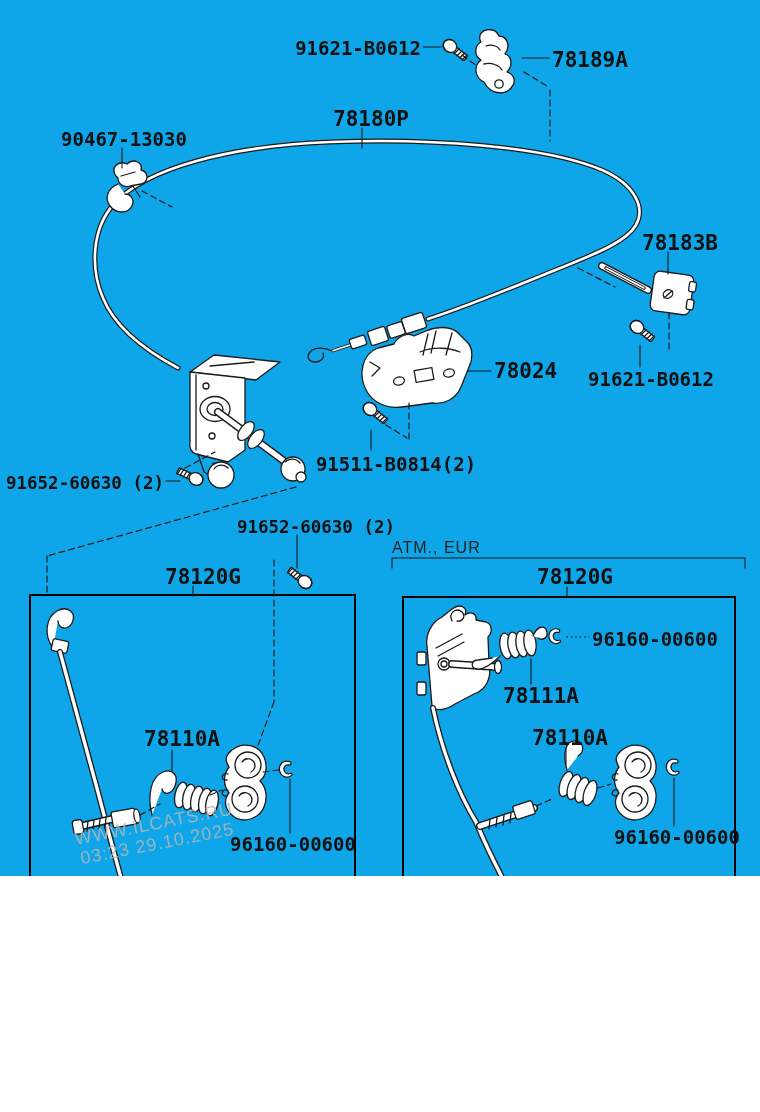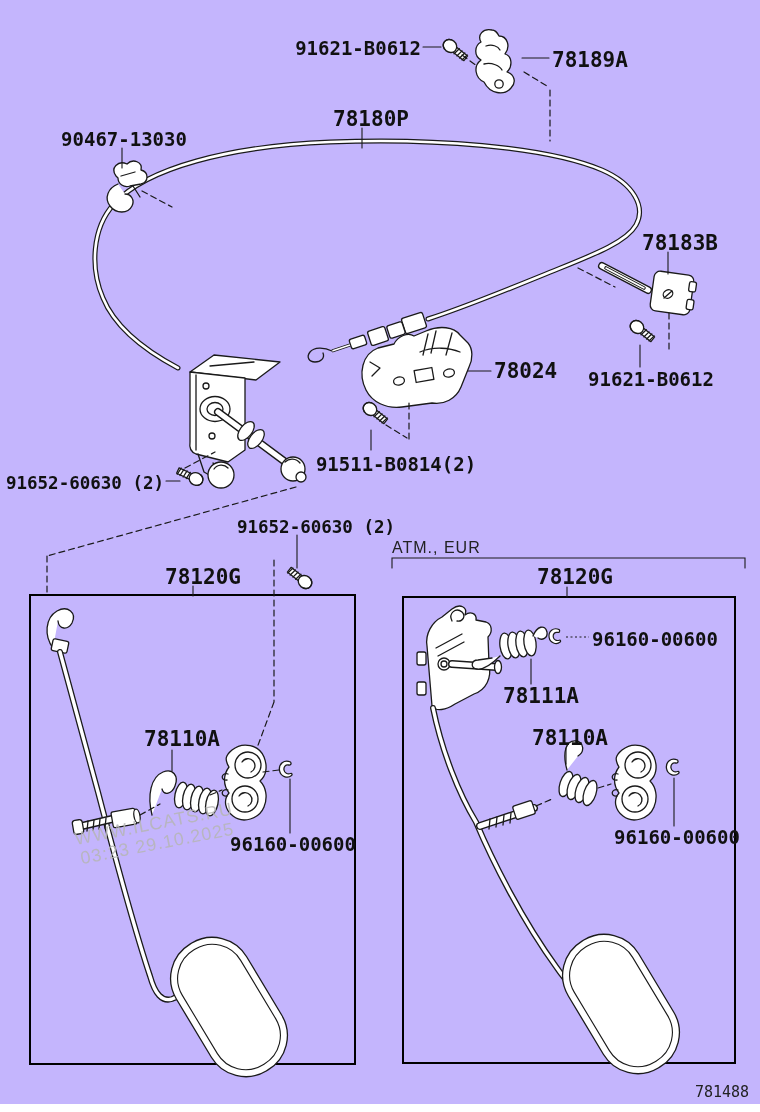--- a/index.html
+++ b/index.html
@@ -1,16 +1,16 @@
 <!DOCTYPE html>
 <html><head>
 <meta charset="utf-8">
 <style>
   html,body{margin:0;padding:0;background:#fff;}
-  .page{position:relative;width:760px;height:1104px;background:#c4b5fd;overflow:hidden;
+  .page{position:relative;width:760px;height:876px;background:#0ea5e9;overflow:hidden;
         font-family:"DejaVu Sans Mono",monospace;}
   svg{display:block}
   
   .ln{fill:none;stroke:#1a1a1a;stroke-width:1.3;stroke-linecap:round;stroke-linejoin:round}
   .ld{fill:none;stroke:#1a1a1a;stroke-width:1.1;stroke-linecap:round}
   .dash{fill:none;stroke:#1a1a1a;stroke-width:1.2;stroke-dasharray:6 4;stroke-linecap:round}
   .dot{fill:none;stroke:#1a1a1a;stroke-width:1.2;stroke-dasharray:2 2.5}
   .fw{fill:#fff;stroke:#1a1a1a;stroke-width:1.3;stroke-linejoin:round;stroke-linecap:round}
   .t-out{fill:none;stroke:#1a1a1a;stroke-width:5;stroke-linecap:round}
   .t-in{fill:none;stroke:#fff;stroke-width:2.6;stroke-linecap:round}

